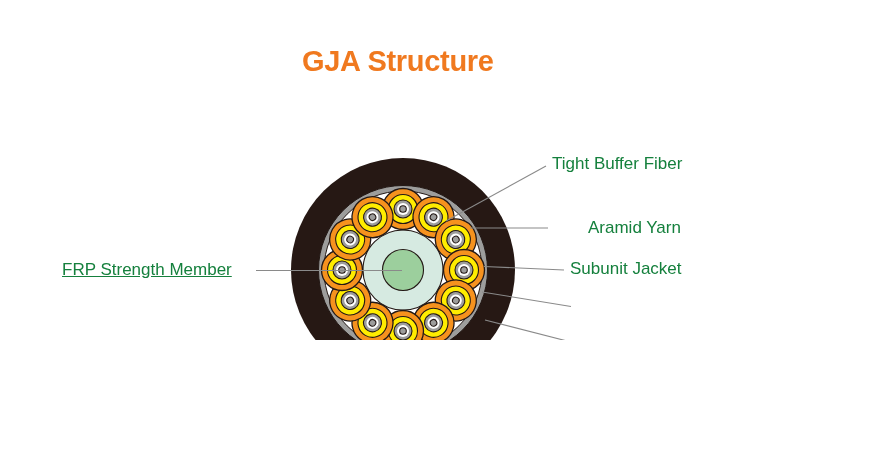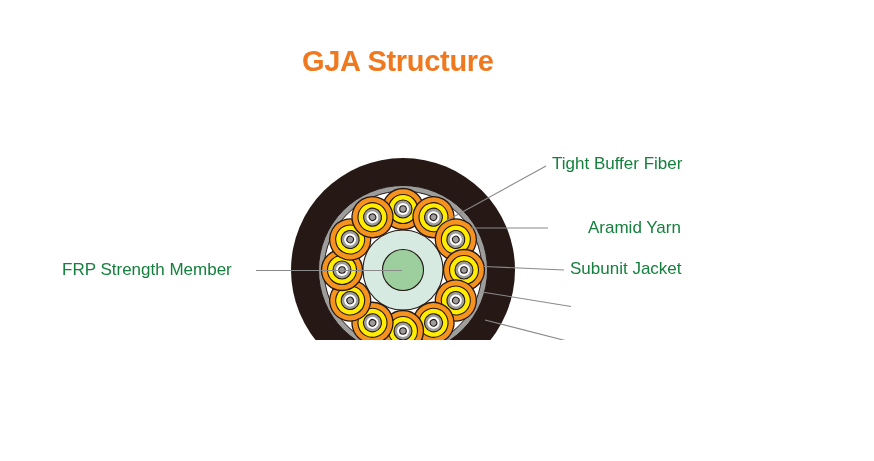--- a/index.html
+++ b/index.html
@@ -31,21 +31,21 @@
     font-size: 17px;
     line-height: 22px;
     color: #15803d;
     white-space: nowrap;
   }
   .lbl-tbf      { left: 552px; top: 153px; }
   .lbl-aramid   { left: 588px; top: 217px; }
   .lbl-subunit  { left: 570px; top: 258px; }
   .lbl-aluminum { left: 577px; top: 296px; }
   .lbl-pe       { left: 575px; top: 331px; }
-  .lbl-frp      { left:  62px; top: 259px; }
+  .lbl-frp      { left:  62px; top: 259px; text-decoration: underline; }
 
   .outl  { stroke: #231815; stroke-width: 1.3px; }
   .outl2 { stroke: #231815; stroke-width: 1.1px; }
   .thin  { stroke: #231815; stroke-width: 1px;   }
   .leader { stroke: #8A8A8A; stroke-width: 1.1px; fill: none; }
 </style>
 </head>
 <body>
 
 <div class="stage">

